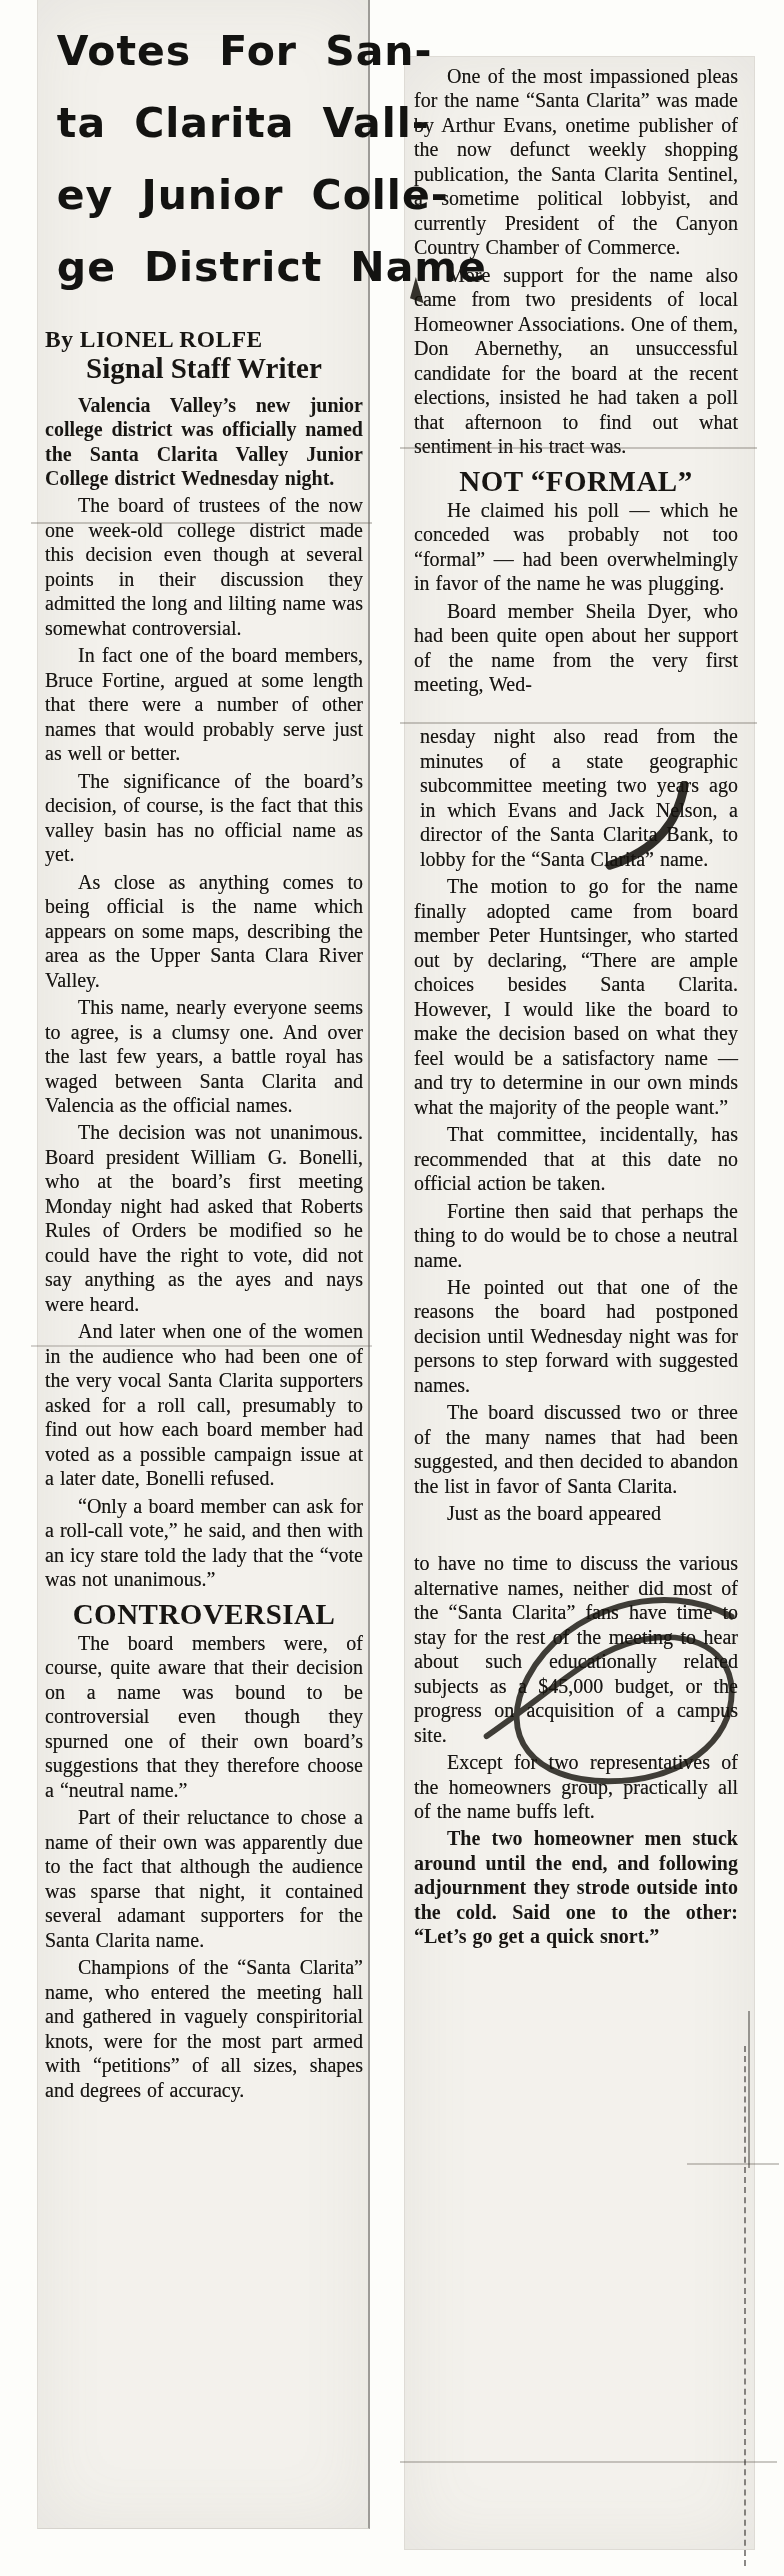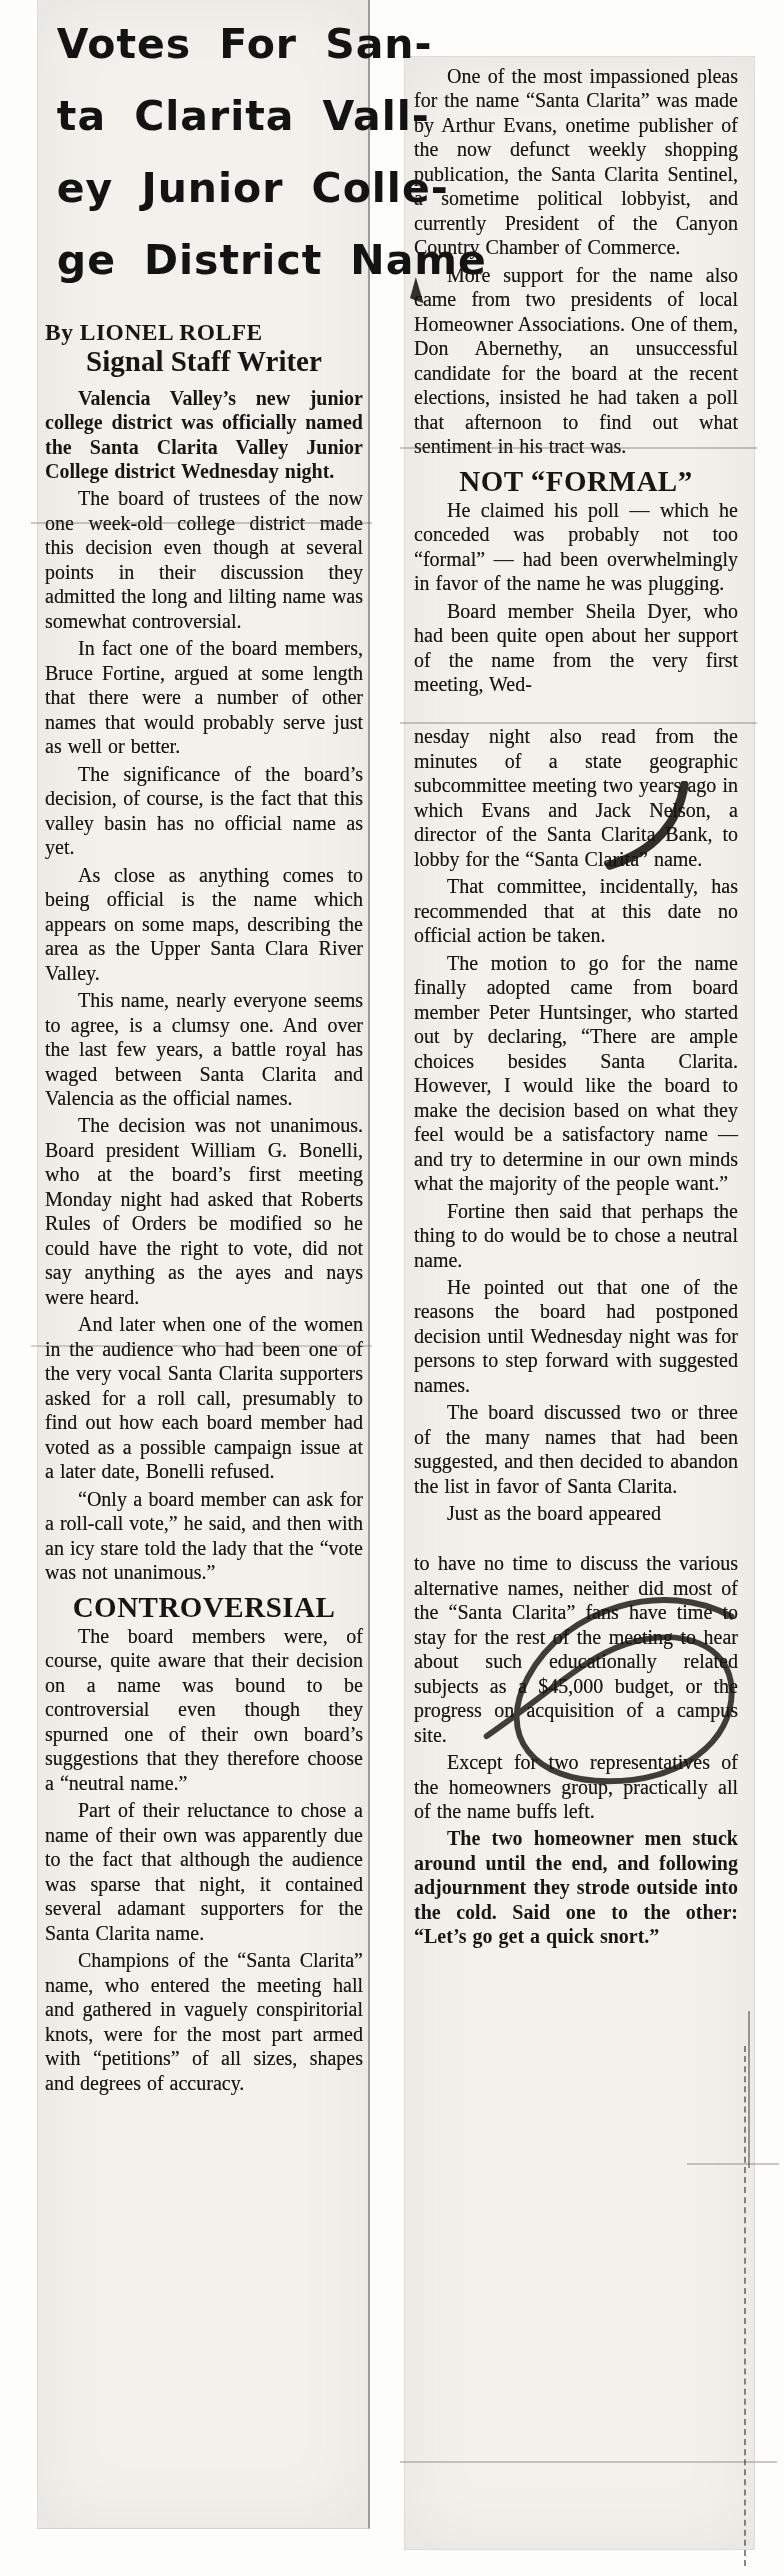--- a/index.html
+++ b/index.html
@@ -14,21 +14,21 @@
     border-left:1px solid #dedbd5;border-right:2px solid rgba(72,70,66,.5);
     border-bottom:1px solid #d6d3cd;
     box-shadow:inset 0 0 69px rgba(120,115,105,.10);
   }
   .paper-right{
     left:404px;top:56px;width:349px;height:2492px;
     border:1px solid #dedbd5;
     box-shadow:inset 0 0 69px rgba(120,115,105,.10);
   }
   .col{position:absolute;}
-  .col-left{left:45px;top:0;width:318px;}
+  .col-left{left:45px;top:7px;width:318px;}
   .col-right{left:414px;top:61px;width:324px;}
 
   .headline-line{
     font-family:"DejaVu Sans",sans-serif;font-weight:bold;
     font-size:41px;line-height:72px;letter-spacing:1px;word-spacing:12.8px;
     color:#131311;padding-left:11.8px;white-space:nowrap;
   }
   .headline-line:first-child{margin-top:7.8px;}
   .byline{margin-top:21.6px;text-align:left;font-weight:bold;font-size:23.5px;line-height:30px;letter-spacing:0.5px;}
   .byline-role{text-align:center;font-weight:bold;font-size:29px;line-height:28.4px;margin-bottom:9.8px;}
@@ -75,23 +75,23 @@
     <p class="para">The board members were, of course, quite aware that their decision on a name was bound to be controversial even though they spurned one of their own board’s suggestions that they therefore choose a “neutral name.”</p>
     <p class="para">Part of their reluctance to chose a name of their own was apparently due to the fact that although the audience was sparse that night, it contained several adamant supporters for the Santa Clarita name.</p>
     <p class="para">Champions of the “Santa Clarita” name, who entered the meeting hall and gathered in vaguely conspiritorial knots, were for the most part armed with “petitions” of all sizes, shapes and degrees of accuracy.</p>
   </div>
 <div class="col col-right">
     <p class="para">One of the most impassioned pleas for the name “Santa Clarita” was made by Arthur Evans, onetime publisher of the now defunct weekly shopping publication, the Santa Clarita Sentinel, a sometime political lobbyist, and currently President of the Canyon Country Chamber of Commerce.</p>
     <p class="para">More support for the name also came from two presidents of local Homeowner Associations. One of them, Don Abernethy, an unsuccessful candidate for the board at the recent elections, insisted he had taken a poll that afternoon to find out what sentiment in his tract was.</p>
     <h3 class="subhead">NOT “FORMAL”</h3>
     <p class="para">He claimed his poll — which he conceded was probably not too “formal” — had been overwhelmingly in favor of the name he was plugging.</p>
     <p class="para">Board member Sheila Dyer, who had been quite open about her support of the name from the very first meeting, Wed-</p>
-    <p class="para noindent" style="text-indent: 0px; margin-top: 27.5px;">nesday night also read from the minutes of a state geographic subcommittee meeting two years ago in which Evans and Jack Nelson, a director of the Santa Clarita Bank, to lobby for the “Santa Clarita” name.</p>
+    <p class="para noindent" style="text-indent: 0px; margin-top: 27.5px; margin-left: 6px;">nesday night also read from the minutes of a state geographic subcommittee meeting two years ago in which Evans and Jack Nelson, a director of the Santa Clarita Bank, to lobby for the “Santa Clarita” name.</p>
+    <p class="para">The motion to go for the name finally adopted came from board member Peter Huntsinger, who started out by declaring, “There are ample choices besides Santa Clarita. However, I would like the board to make the decision based on what they feel would be a satisfactory name — and try to determine in our own minds what the majority of the people want.”</p>
     <p class="para">That committee, incidentally, has recommended that at this date no official action be taken.</p>
-    <p class="para">The motion to go for the name finally adopted came from board member Peter Huntsinger, who started out by declaring, “There are ample choices besides Santa Clarita. However, I would like the board to make the decision based on what they feel would be a satisfactory name — and try to determine in our own minds what the majority of the people want.”</p>
     <p class="para">Fortine then said that perhaps the thing to do would be to chose a neutral name.</p>
     <p class="para">He pointed out that one of the reasons the board had postponed decision until Wednesday night was for persons to step forward with suggested names.</p>
     <p class="para">The board discussed two or three of the many names that had been suggested, and then decided to abandon the list in favor of Santa Clarita.</p>
     <p class="para">Just as the board appeared</p>
     <p class="para noindent" style="text-indent: 0px; margin-top: 25.5px;">to have no time to discuss the various alternative names, neither did most of the “Santa Clarita” fans have time to stay for the rest of the meeting to hear about such educationally related subjects as a $45,000 budget, or the progress on acquisition of a campus site.</p>
     <p class="para">Except for two representatives of the homeowners group, practically all of the name buffs left.</p>
     <p class="para boldp">The two homeowner men stuck around until the end, and following adjournment they strode outside into the cold. Said one to the other: “Let’s go get a quick snort.”</p>
   </div>
 
 <div class="scan-line" style="left:31px;top:522px;width:341px;"></div>

